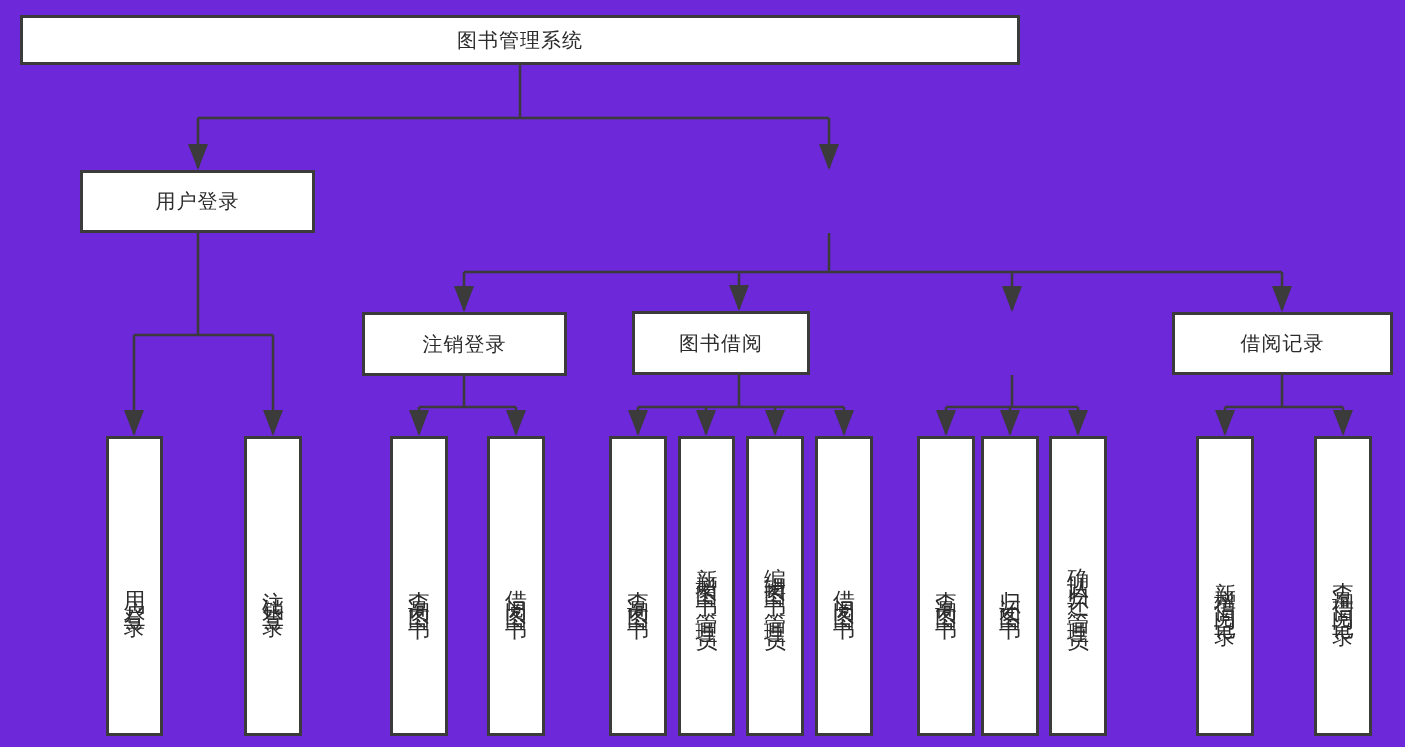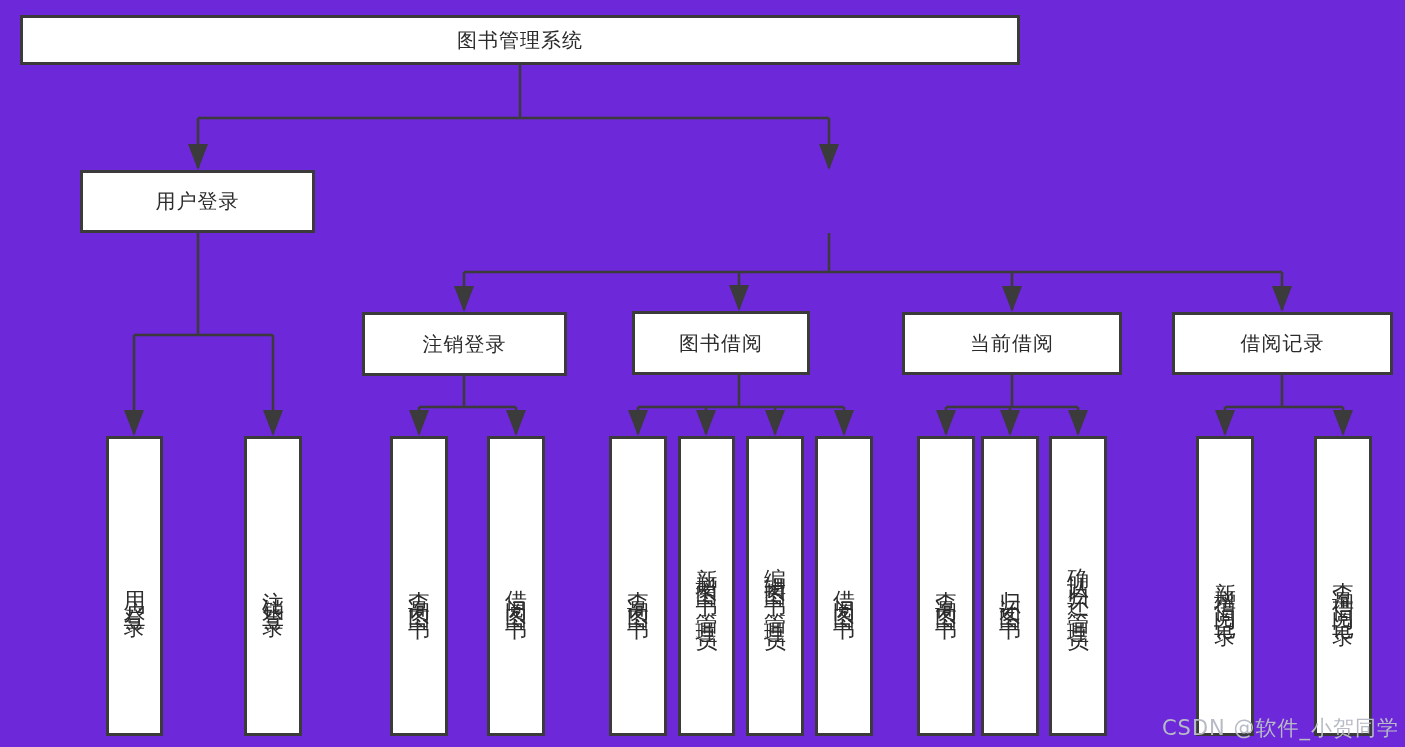--- a/index.html
+++ b/index.html
@@ -102,23 +102,20 @@
   <div class="node" style="left:80px; top:170px; width:235px; height:63px;">
     <span>用户登录</span>
   </div>
 
   <div class="node" style="left:362px; top:312px; width:205px; height:64px;">
     <span>注销登录</span>
   </div>
   <div class="node" style="left:632px; top:311px; width:178px; height:64px;">
     <span>图书借阅</span>
   </div>
-  <div class="node" style="left:902px; top:312px; width:220px; height:63px;">
-    <span>当前借阅</span>
-  </div>
   <div class="node" style="left:1172px; top:312px; width:221px; height:63px;">
     <span>借阅记录</span>
   </div>
 
   <div class="node leaf" style="left:106px; width:57px;">
     <span class="vtext">用户登录</span>
   </div>
   <div class="node leaf" style="left:244px; width:58px;">
     <span class="vtext">注销登录</span>
   </div>
@@ -153,15 +150,14 @@
     <span class="vtext">确认归还（管理员）</span>
   </div>
 
   <div class="node leaf" style="left:1196px; width:58px;">
     <span class="vtext">新增借阅记录</span>
   </div>
   <div class="node leaf" style="left:1314px; width:58px;">
     <span class="vtext">查询借阅记录</span>
   </div>
 
-  <div class="watermark">CSDN @软件_小贺同学</div>
 
 </div>
 
 </body></html>

